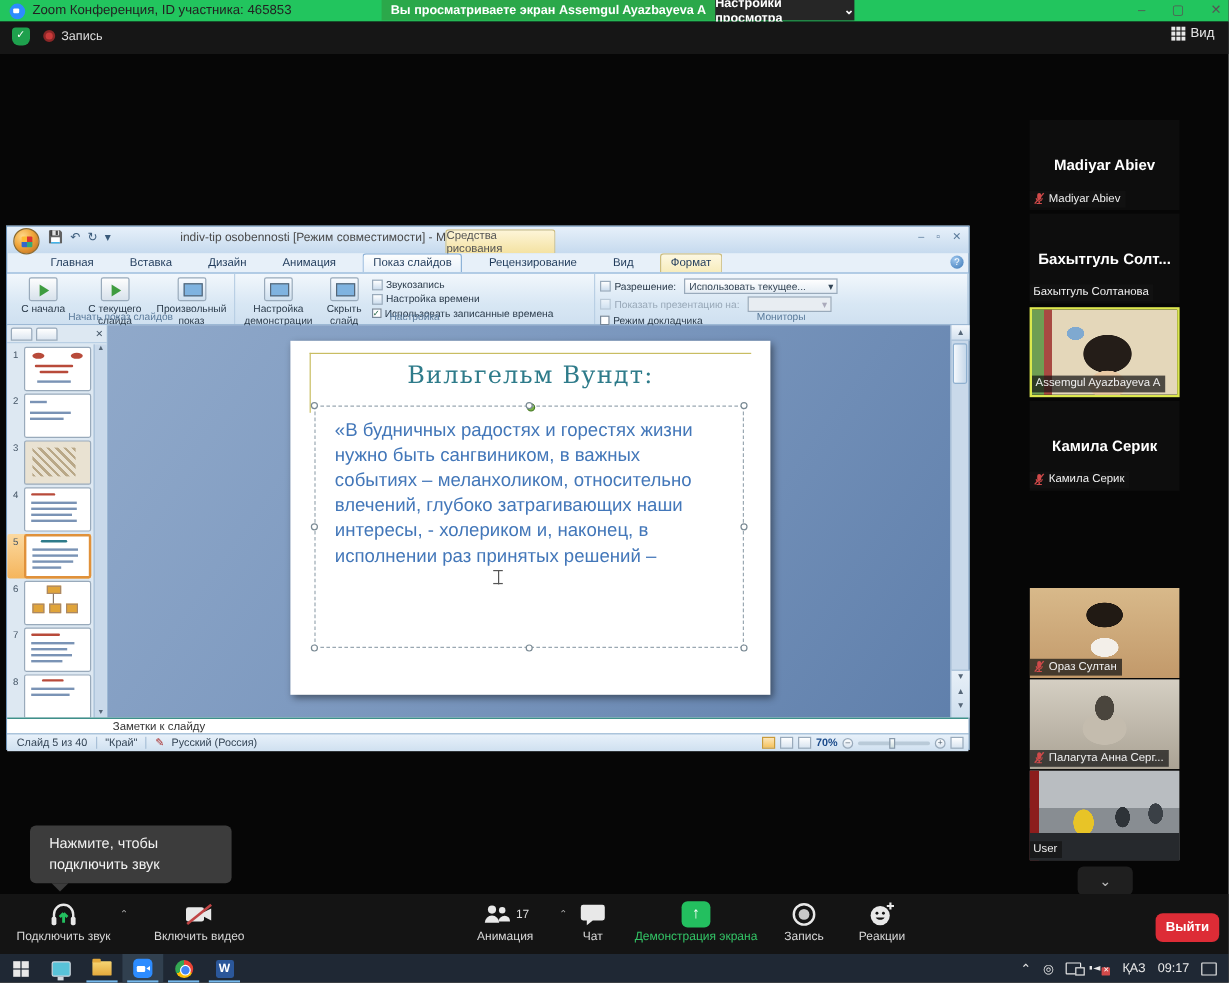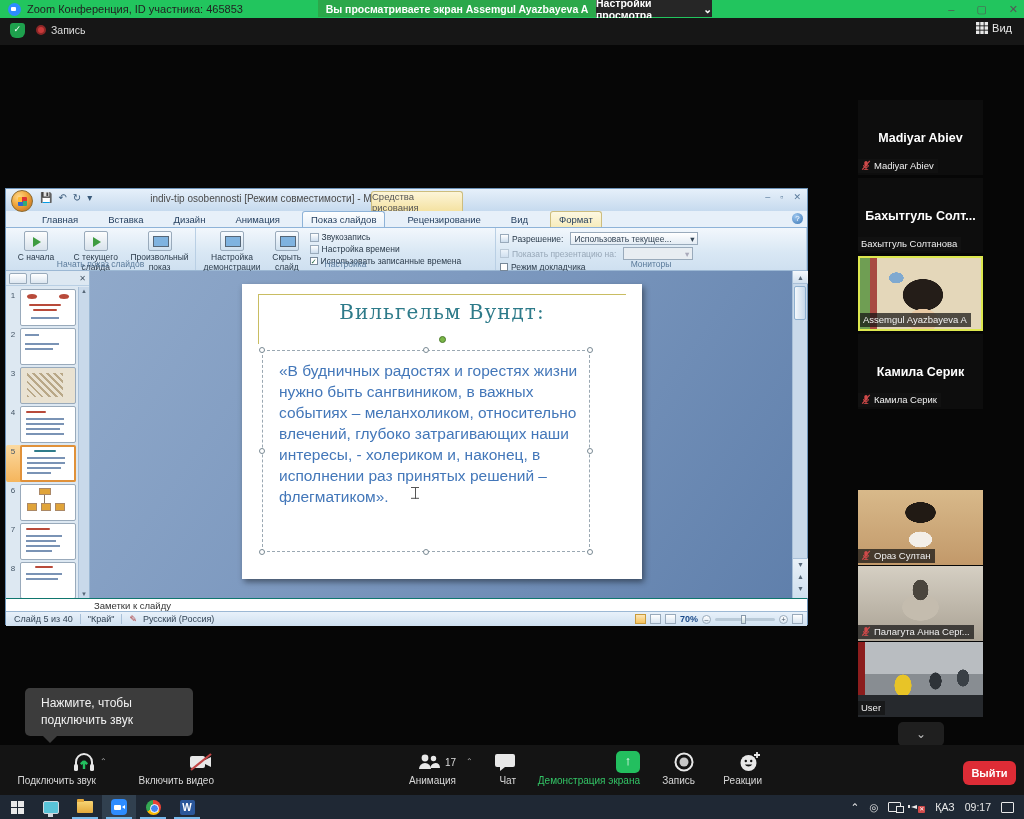--- a/index.html
+++ b/index.html
@@ -72,21 +72,21 @@
   .tscroll { position:absolute; right:0; top:16px; width:11px; bottom:0; background:#c9d9ea; border-left:1px solid #a9c0d8; }
   .tscroll::before { content:"▲"; position:absolute; top:1px; left:2px; font-size:6px; color:#567; }
   .tscroll::after { content:"▼"; position:absolute; bottom:1px; left:2px; font-size:6px; color:#567; }
 
   .slide-area { position:relative; flex:1; background:linear-gradient(125deg,#90a9ca 0%, #7e9ac0 40%, #5f7fab 100%); }
   .slide-canvas { position:absolute; left:152px; top:13px; width:400px; height:295px; background:#fff; box-shadow:2px 3px 6px rgba(0,0,0,.45); }
   .frame-h { position:absolute; left:16px; top:10px; width:368px; height:1px; background:#c9bd62; }
   .frame-v { position:absolute; left:16px; top:10px; width:1px; height:50px; background:#c9bd62; }
   .slide-title { position:absolute; left:0; top:16px; width:100%; text-align:center; font-family:"DejaVu Serif", serif; font-size:20px; color:#2e7b8a; letter-spacing:1px; }
   .rot-handle { position:absolute; left:197px; top:52px; width:7px; height:7px; border-radius:50%; background:#7ab648; border:1px solid #4a7a2a; cursor:grab; }
-  .txbox { position:absolute; left:20px; top:66px; width:328px; height:202px; border:1.5px dashed #9aa8b2; cursor:text; }
+  .txbox { position:absolute; left:20px; top:54px; width:358px; height:202px; border:1.5px dashed #9aa8b2; cursor:text; }
   .hnd { position:absolute; width:6px; height:6px; border-radius:50%; background:#fff; border:1px solid #7a8a94; }
   .slide-body { position:absolute; left:16px; top:9px; color:#4377b9; font-size:15.5px; line-height:21px; white-space:nowrap; }
   .ibeam { position:absolute; left:148px; top:136px; width:8px; height:12px; }
   .ibeam::before { content:""; position:absolute; left:3.5px; top:0; width:1.2px; height:12px; background:#555; }
   .ibeam::after { content:""; position:absolute; left:0; top:0; width:8px; height:1.2px; background:#555; box-shadow:0 10.8px 0 #555; }
   .vscroll { position:absolute; right:0; top:0; width:15px; height:100%; background:#c9d9ea; border-left:1px solid #a9c0d8; }
   .vscroll .up { position:absolute; top:0; left:0; width:15px; height:13px; background:linear-gradient(#f4f8fc,#d2e0ee); border-bottom:1px solid #a9c0d8; color:#567; font-size:7px; text-align:center; line-height:13px; cursor:pointer; }
   .vscroll .thumbv { position:absolute; top:15px; left:1px; width:12px; height:34px; background:linear-gradient(90deg,#f4f8fc,#c6d8ea); border:1px solid #8fb0cf; border-radius:2px; cursor:grab; }
   .vscroll .navs { position:absolute; bottom:0; left:0; width:15px; height:40px; background:linear-gradient(#e8f0f8,#cfdfee); border-top:1px solid #a9c0d8; color:#567; font-size:7px; text-align:center; line-height:12px; cursor:pointer; }
 
@@ -127,21 +127,21 @@
       linear-gradient(0deg,#26292d 0 30%, transparent 30%),
       radial-gradient(ellipse 14px 18px at 36% 58%, #e8c427 0 60%, transparent 62%),
       radial-gradient(ellipse 10px 14px at 62% 52%, #2e3338 0 60%, transparent 62%),
       radial-gradient(ellipse 10px 14px at 84% 48%, #3a4046 0 60%, transparent 62%),
       linear-gradient(90deg,#8c1d1d 0 6%, transparent 6%),
       linear-gradient(180deg,#b9bdc1 0 42%, #888d92 42% 100%); }
   .more-btn { position:absolute; left:898px; top:722px; width:46px; height:24px; background:#1f1f1f; border-radius:5px; color:#bbb; display:flex; align-items:center; justify-content:center; font-size:12px; cursor:pointer; }
 
   
   .zoom-toolbar { position:absolute; left:0; top:745px; width:1024px; height:50px; background:#141414; }
-  .tb-item { position:absolute; top:4px; display:flex; flex-direction:column; align-items:flex-end; color:#d8d8d8; font-size:10px; cursor:pointer; }
+  .tb-item { position:absolute; top:4px; display:flex; flex-direction:column; align-items:center; color:#d8d8d8; font-size:10px; cursor:pointer; }
   .tb-item .glyph { height:26px; display:flex; align-items:center; justify-content:center; }
   .tb-caret { position:absolute; top:12px; color:#aaa; font-size:8px; cursor:pointer; }
   .green-label { color:#33c466; }
   .leave-btn { position:absolute; left:963px; top:16px; width:53px; height:24px; background:#dd2c36; color:#fff; border:none; border-radius:6px; font-size:11px; font-weight:bold; cursor:pointer; }
   .share-glyph { width:24px; height:22px; background:#23bf5f; border-radius:5px; position:relative; }
   .share-glyph::after { content:"↑"; position:absolute; width:100%; text-align:center; top:2px; color:#fff; font-size:13px; font-weight:bold; }
   .badge-17 { font-size:10px; color:#ddd; margin-left:3px; }
 
   .tooltip { position:absolute; left:25px; top:688px; width:168px; height:48px; background:#3c3c3c; border-radius:5px; color:#f2f2f2; font-size:12px; line-height:17px; padding:7px 0 0 16px; }
   .tooltip::after { content:""; position:absolute; left:18px; bottom:-7px; border-left:7px solid transparent; border-right:7px solid transparent; border-top:7px solid #3c3c3c; }
@@ -416,21 +416,20 @@
             <span class="hnd" style="left:-4px;bottom:-4px;"></span>
             <span class="hnd" style="left:50%;bottom:-4px;margin-left:-3px;"></span>
             <span class="hnd" style="right:-4px;bottom:-4px;"></span>
             <div class="slide-body">
               <div>«В будничных радостях и горестях жизни</div>
               <div>нужно быть сангвиником, в важных</div>
               <div>событиях – меланхоликом, относительно</div>
               <div>влечений, глубоко затрагивающих наши</div>
               <div>интересы, - холериком и, наконец, в</div>
               <div>исполнении раз принятых решений –</div>
-              <div>флегматиком».</div>
             </div>
             <span class="ibeam"></span>
           </div>
         </div>
         <div class="vscroll">
           <span class="up">▲</span>
           <span class="thumbv"></span>
           <span class="navs">▼<br>▲<br>▼</span>
         </div>
       </div>

